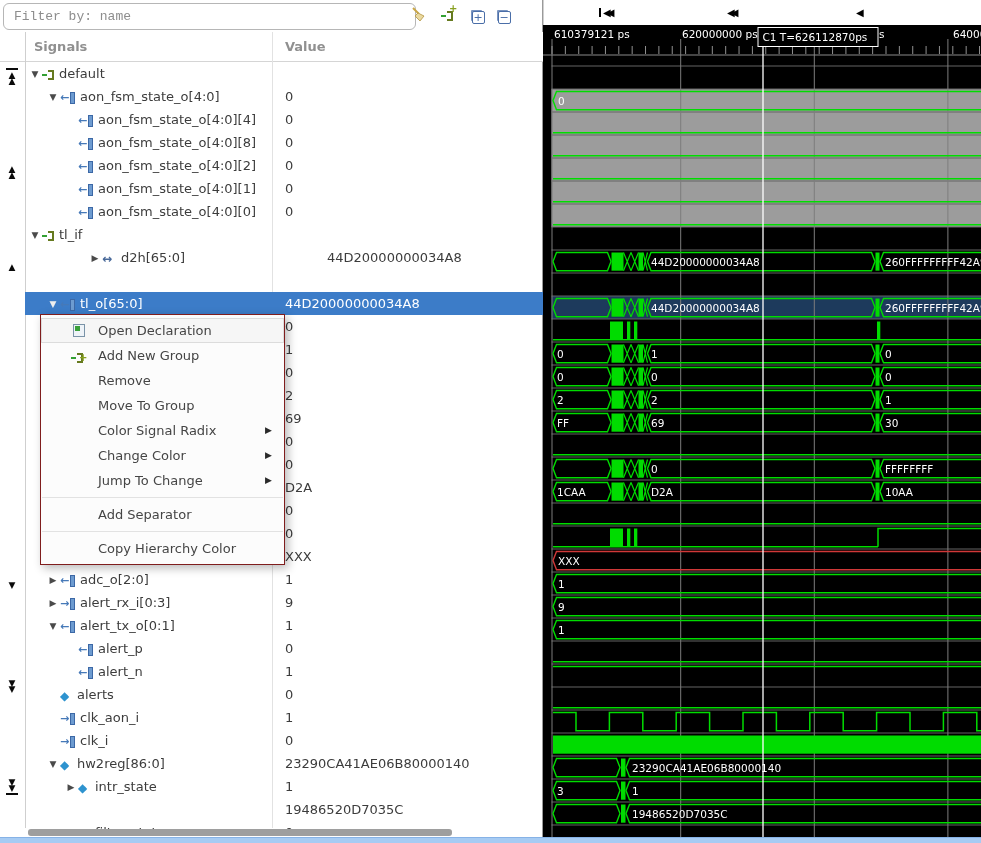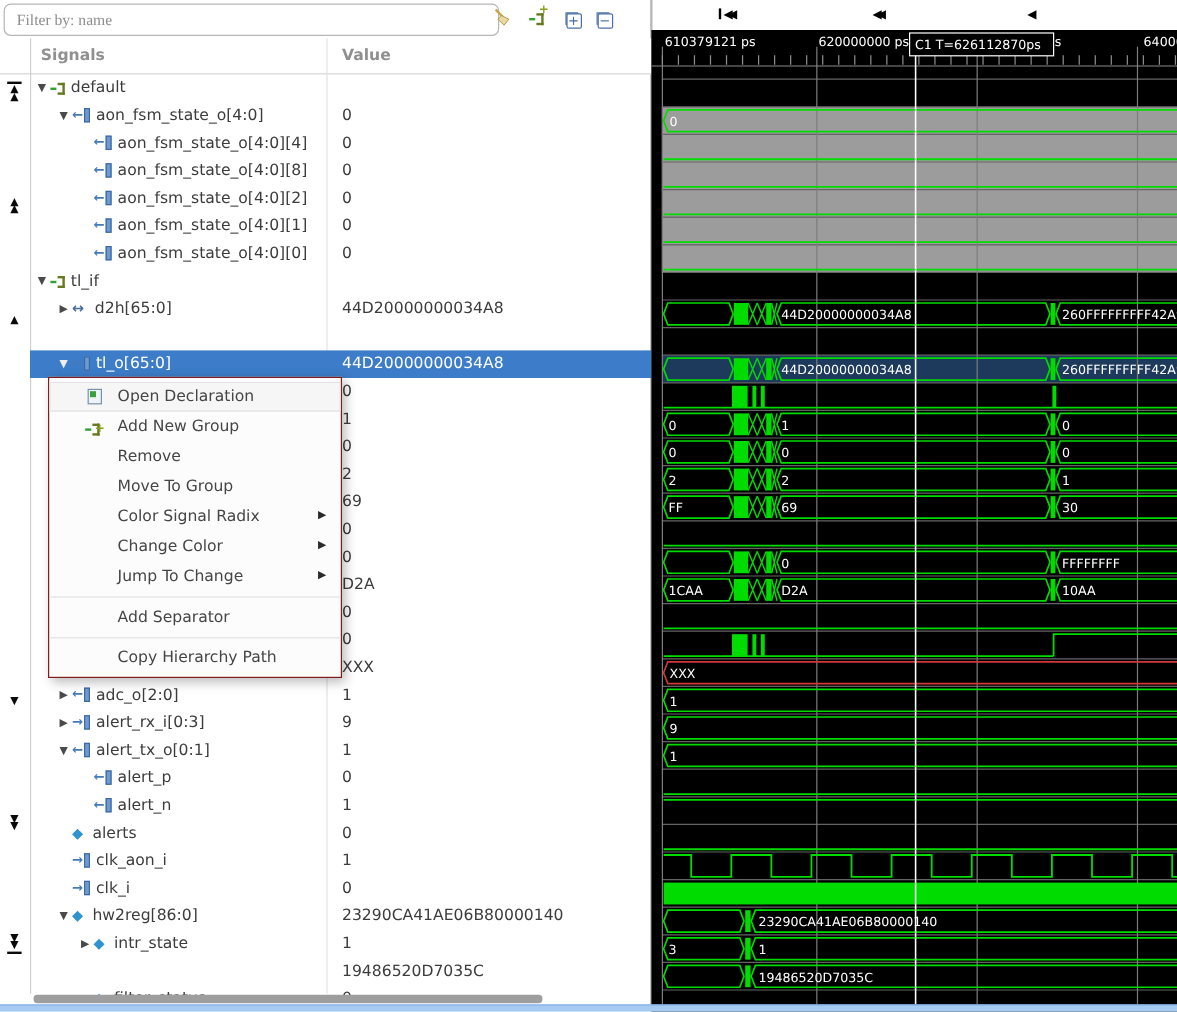--- a/index.html
+++ b/index.html
@@ -3,21 +3,21 @@
 <meta charset="utf-8">
 <style>
   *{margin:0;padding:0;box-sizing:border-box}
   html,body{width:981px;height:843px;overflow:hidden;background:#fff;
     font-family:"DejaVu Sans","Liberation Sans",sans-serif}
   .app{position:absolute;left:0;top:0;width:981px;height:843px}
 
   
   .left{position:absolute;left:0;top:0;width:543px;height:843px;background:#fff;border-right:1px solid #9a9a9a}
   .filter{position:absolute;left:3px;top:3px;width:413px;height:27px;border:1px solid #b6b6b6;border-radius:6px;
-    font-size:13px;color:#737373;padding:0 10px;outline:none;background:#fff;font-family:Liberation Serif, serif}
+    font-size:13px;color:#737373;padding:0 10px;outline:none;background:#fff;font-family:Liberation Mono, monospace}
   .filter::placeholder{color:#8d8d8d;opacity:1}
   .tbtn{position:absolute;top:6px;width:20px;height:20px;cursor:pointer;text-align:center}
   .sq{display:inline-block;width:13px;height:13px;border:1px solid #4a6ea8;color:#4a6ea8;font-size:11px;
     line-height:11px;text-align:center;border-radius:2px;background:#fff;box-shadow:-2px -2px 0 -1px #7a94c0}
   .hdr{position:absolute;top:32px;left:0;width:543px;height:30px;border-bottom:1px solid #d5d5d5;
     color:#909090;font-weight:bold;font-size:13px;background:#fff}
   .hdr .h1{position:absolute;left:34px;top:7px}
   .hdr .h2{position:absolute;left:285px;top:7px}
   .vdiv{position:absolute;left:272px;top:32px;height:796px;border-left:1px solid #e2e2e2}
   .gutline{position:absolute;left:25px;top:32px;height:796px;border-left:1px solid #cfcfcf}
@@ -129,21 +129,21 @@
       </div>
     <div class="rows" id="tree-rows">
         <div class="trow" style="top: 0px;"><span class="tcell" style="padding-left:3px"><span class="exp">▼</span><span class="ic icg"><i class="g1"></i><i class="g2"></i></span><span class="tlabel">default</span></span><span class="tval"></span></div>
         <div class="trow" style="top: 23px;"><span class="tcell" style="padding-left:21px"><span class="exp">▼</span><span class="ic icsig"><b class="ar">←</b><b class="br"></b></span><span class="tlabel">aon_fsm_state_o[4:0]</span></span><span class="tval">0</span></div>
         <div class="trow" style="top: 46px;"><span class="tcell" style="padding-left:39px"><span class="exp"></span><span class="ic icsig"><b class="ar">←</b><b class="br"></b></span><span class="tlabel">aon_fsm_state_o[4:0][4]</span></span><span class="tval">0</span></div>
         <div class="trow" style="top: 69px;"><span class="tcell" style="padding-left:39px"><span class="exp"></span><span class="ic icsig"><b class="ar">←</b><b class="br"></b></span><span class="tlabel">aon_fsm_state_o[4:0][8]</span></span><span class="tval">0</span></div>
         <div class="trow" style="top: 92px;"><span class="tcell" style="padding-left:39px"><span class="exp"></span><span class="ic icsig"><b class="ar">←</b><b class="br"></b></span><span class="tlabel">aon_fsm_state_o[4:0][2]</span></span><span class="tval">0</span></div>
         <div class="trow" style="top: 115px;"><span class="tcell" style="padding-left:39px"><span class="exp"></span><span class="ic icsig"><b class="ar">←</b><b class="br"></b></span><span class="tlabel">aon_fsm_state_o[4:0][1]</span></span><span class="tval">0</span></div>
         <div class="trow" style="top: 138px;"><span class="tcell" style="padding-left:39px"><span class="exp"></span><span class="ic icsig"><b class="ar">←</b><b class="br"></b></span><span class="tlabel">aon_fsm_state_o[4:0][0]</span></span><span class="tval">0</span></div>
         <div class="trow" style="top: 161px;"><span class="tcell" style="padding-left:3px"><span class="exp">▼</span><span class="ic icg"><i class="g1"></i><i class="g2"></i></span><span class="tlabel">tl_if</span></span><span class="tval"></span></div>
-        <div class="trow" style="top: 184px;"><span class="tcell" style="padding-left:21px"><span class="exp">▶</span><span class="ic icio">↔</span><span class="tlabel">d2h[65:0]</span></span><span class="tval">44D20000000034A8</span></div>
+        <div class="trow" style="top: 184px; margin-left: 42px;"><span class="tcell" style="padding-left:21px"><span class="exp">▶</span><span class="ic icio">↔</span><span class="tlabel">d2h[65:0]</span></span><span class="tval">44D20000000034A8</span></div>
         <div class="trow" style="top: 207px; margin-top: 27px;"><span class="tcell" style="padding-left:3px"><span class="exp">▼</span><span class="ic icg"><i class="g1"></i><i class="g2"></i></span><span class="tlabel">dut</span></span><span class="tval"></span></div>
         <div class="trow sel" style="top: 230px;"><span class="tcell" style="padding-left:21px"><span class="exp">▼</span><span class="ic icsig"><b class="ar">←</b><b class="br"></b></span><span class="tlabel">tl_o[65:0]</span></span><span class="tval">44D20000000034A8</span></div>
         <div class="trow" style="top: 253px;"><span class="tcell" style="padding-left:39px"><span class="exp"></span><span class="tlabel"></span></span><span class="tval">0</span></div>
         <div class="trow" style="top: 276px;"><span class="tcell" style="padding-left:39px"><span class="exp"></span><span class="tlabel"></span></span><span class="tval">1</span></div>
         <div class="trow" style="top: 299px;"><span class="tcell" style="padding-left:39px"><span class="exp"></span><span class="tlabel"></span></span><span class="tval">0</span></div>
         <div class="trow" style="top: 322px;"><span class="tcell" style="padding-left:39px"><span class="exp"></span><span class="tlabel"></span></span><span class="tval">2</span></div>
         <div class="trow" style="top: 345px;"><span class="tcell" style="padding-left:39px"><span class="exp"></span><span class="tlabel"></span></span><span class="tval">69</span></div>
         <div class="trow" style="top: 368px;"><span class="tcell" style="padding-left:39px"><span class="exp"></span><span class="tlabel"></span></span><span class="tval">0</span></div>
         <div class="trow" style="top: 391px;"><span class="tcell" style="padding-left:39px"><span class="exp"></span><span class="tlabel"></span></span><span class="tval">0</span></div>
         <div class="trow" style="top: 414px;"><span class="tcell" style="padding-left:39px"><span class="exp"></span><span class="tlabel"></span></span><span class="tval">D2A</span></div>
@@ -411,17 +411,17 @@
           <b class="plusdot">+</b>
         </span><span>Add New Group</span></div>
       <div class="mi"><span>Remove</span></div>
       <div class="mi"><span>Move To Group</span></div>
       <div class="mi"><span>Color Signal Radix</span><span class="sub">▶</span></div>
       <div class="mi"><span>Change Color</span><span class="sub">▶</span></div>
       <div class="mi"><span>Jump To Change</span><span class="sub">▶</span></div>
       <div class="msep"></div>
       <div class="mi"><span>Add Separator</span></div>
       <div class="msep"></div>
-      <div class="mi"><span>Copy Hierarchy Path</span></div>
+      <div class="mi"><span>Copy Hierarchy Color</span></div>
     </div>
 
   <div class="bluebar"></div>
 </div>
 
 </body></html>

